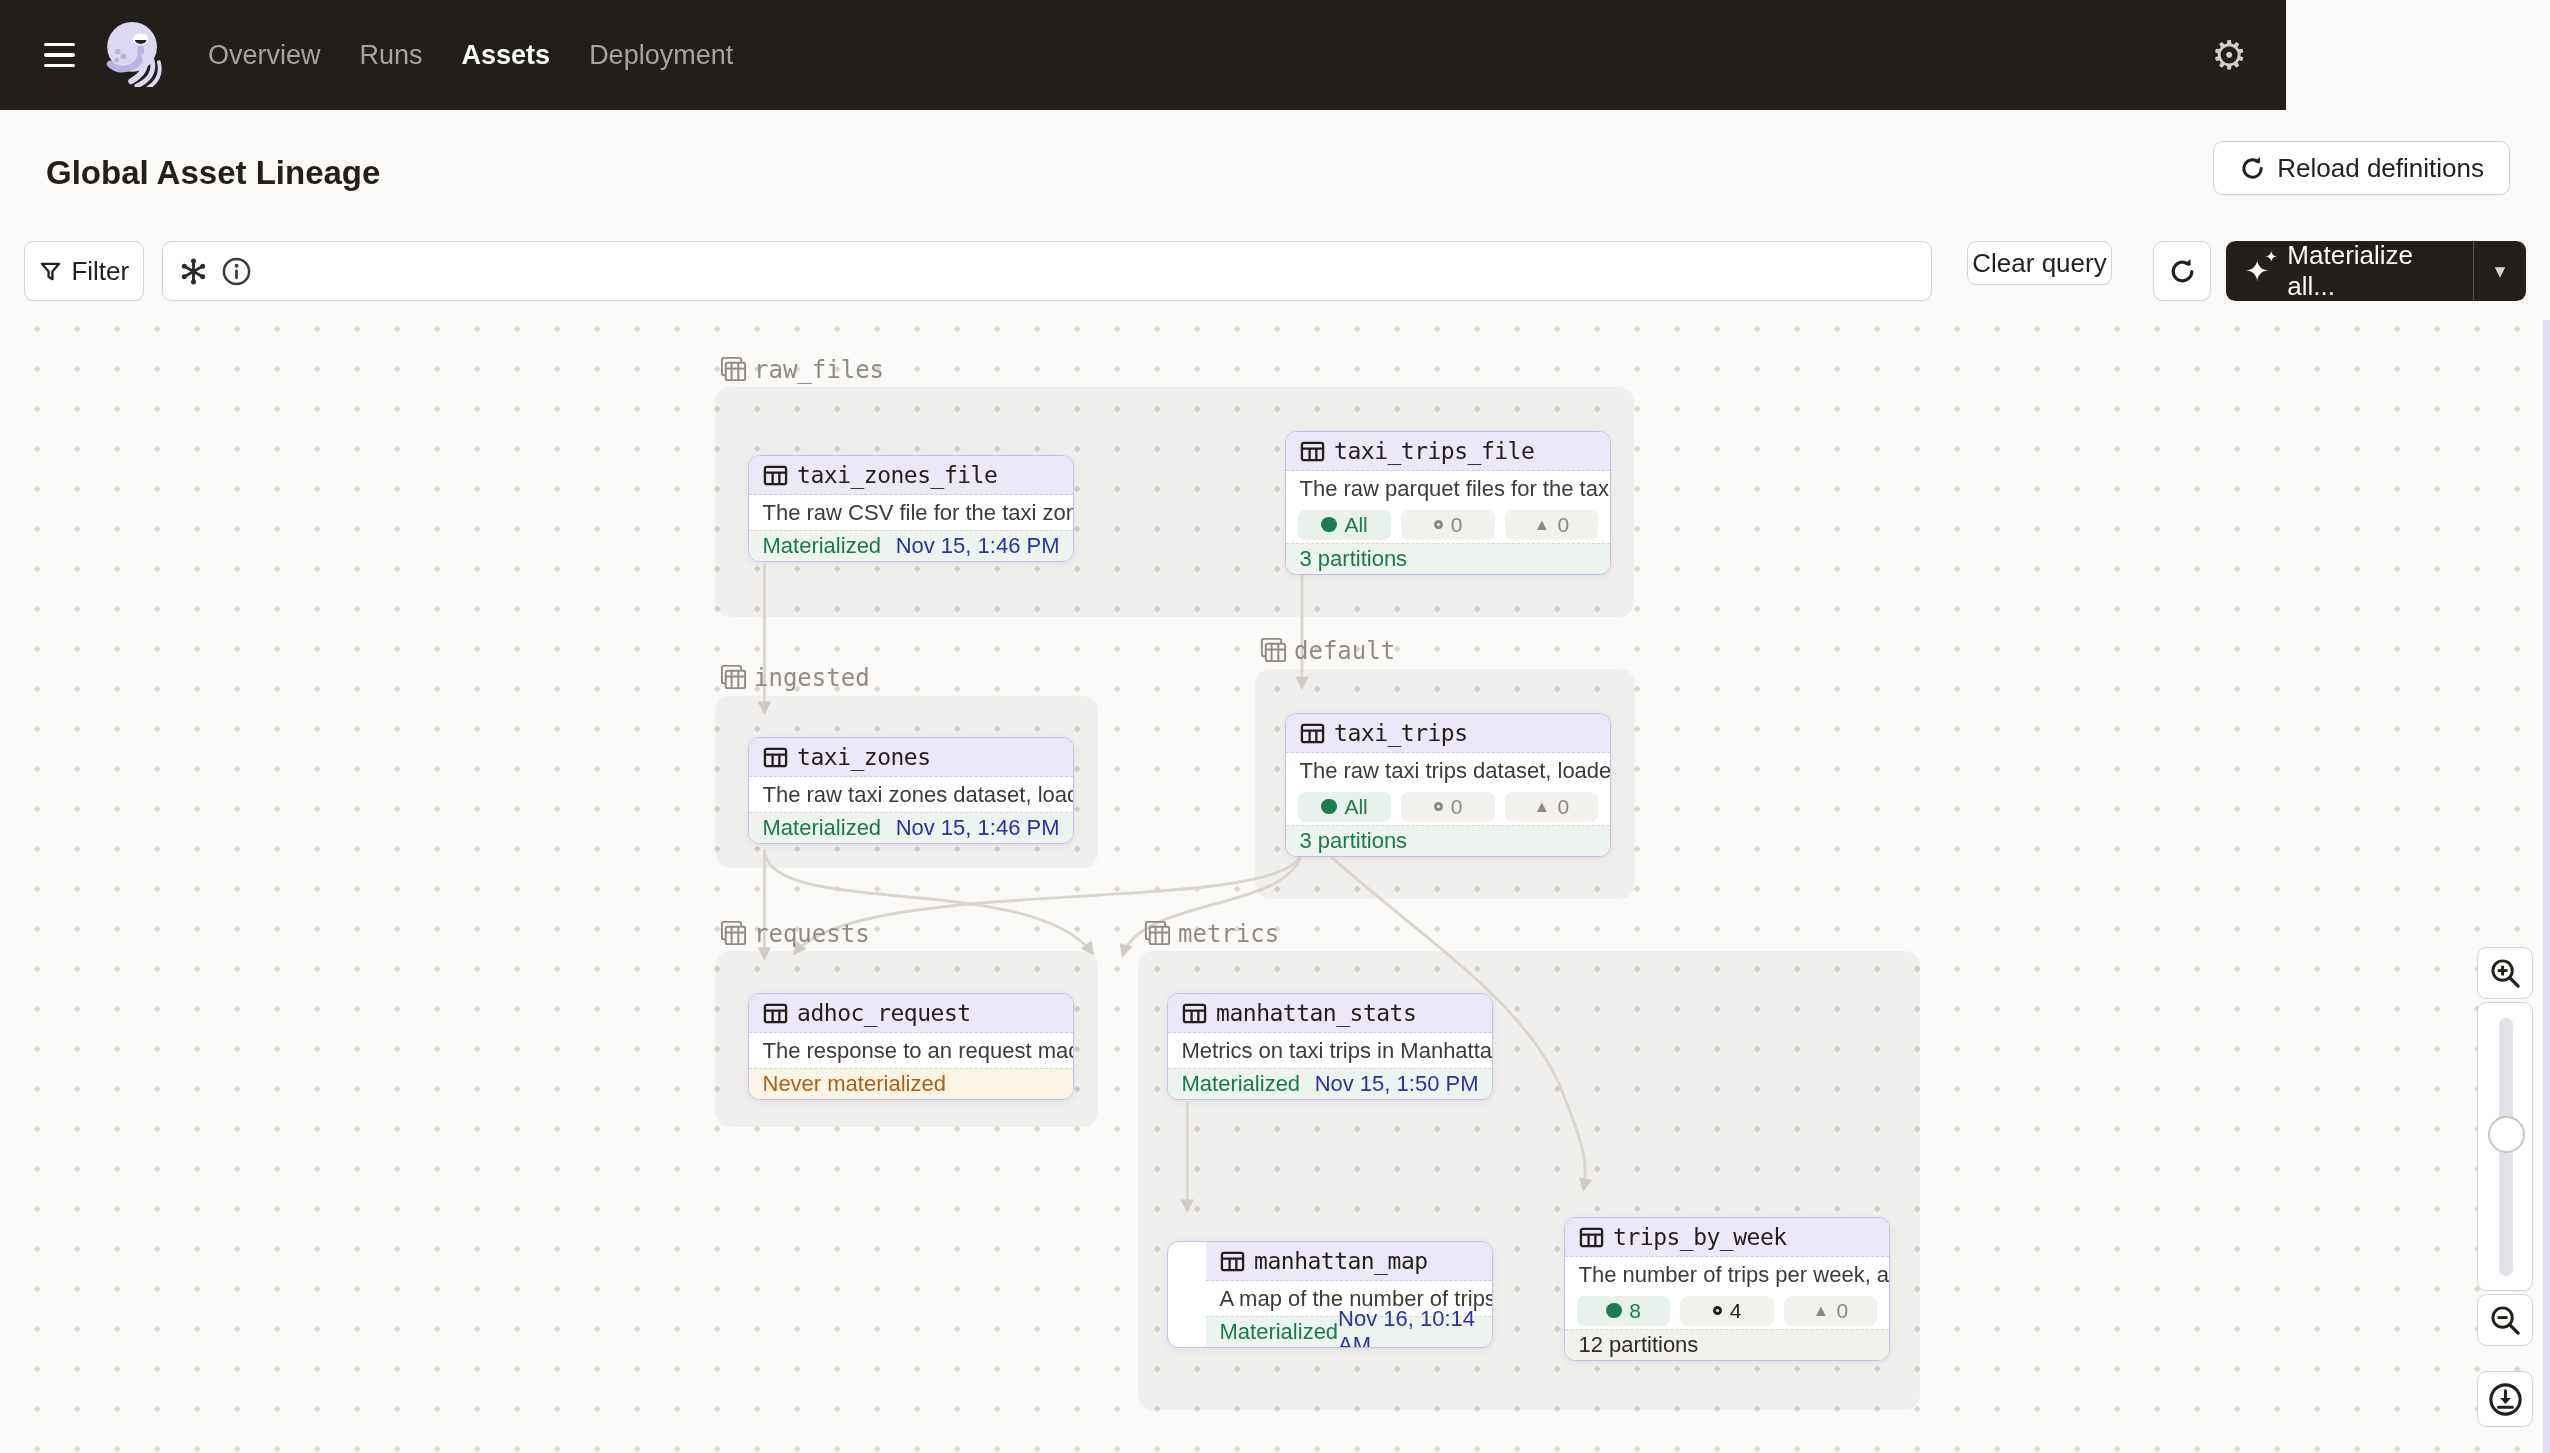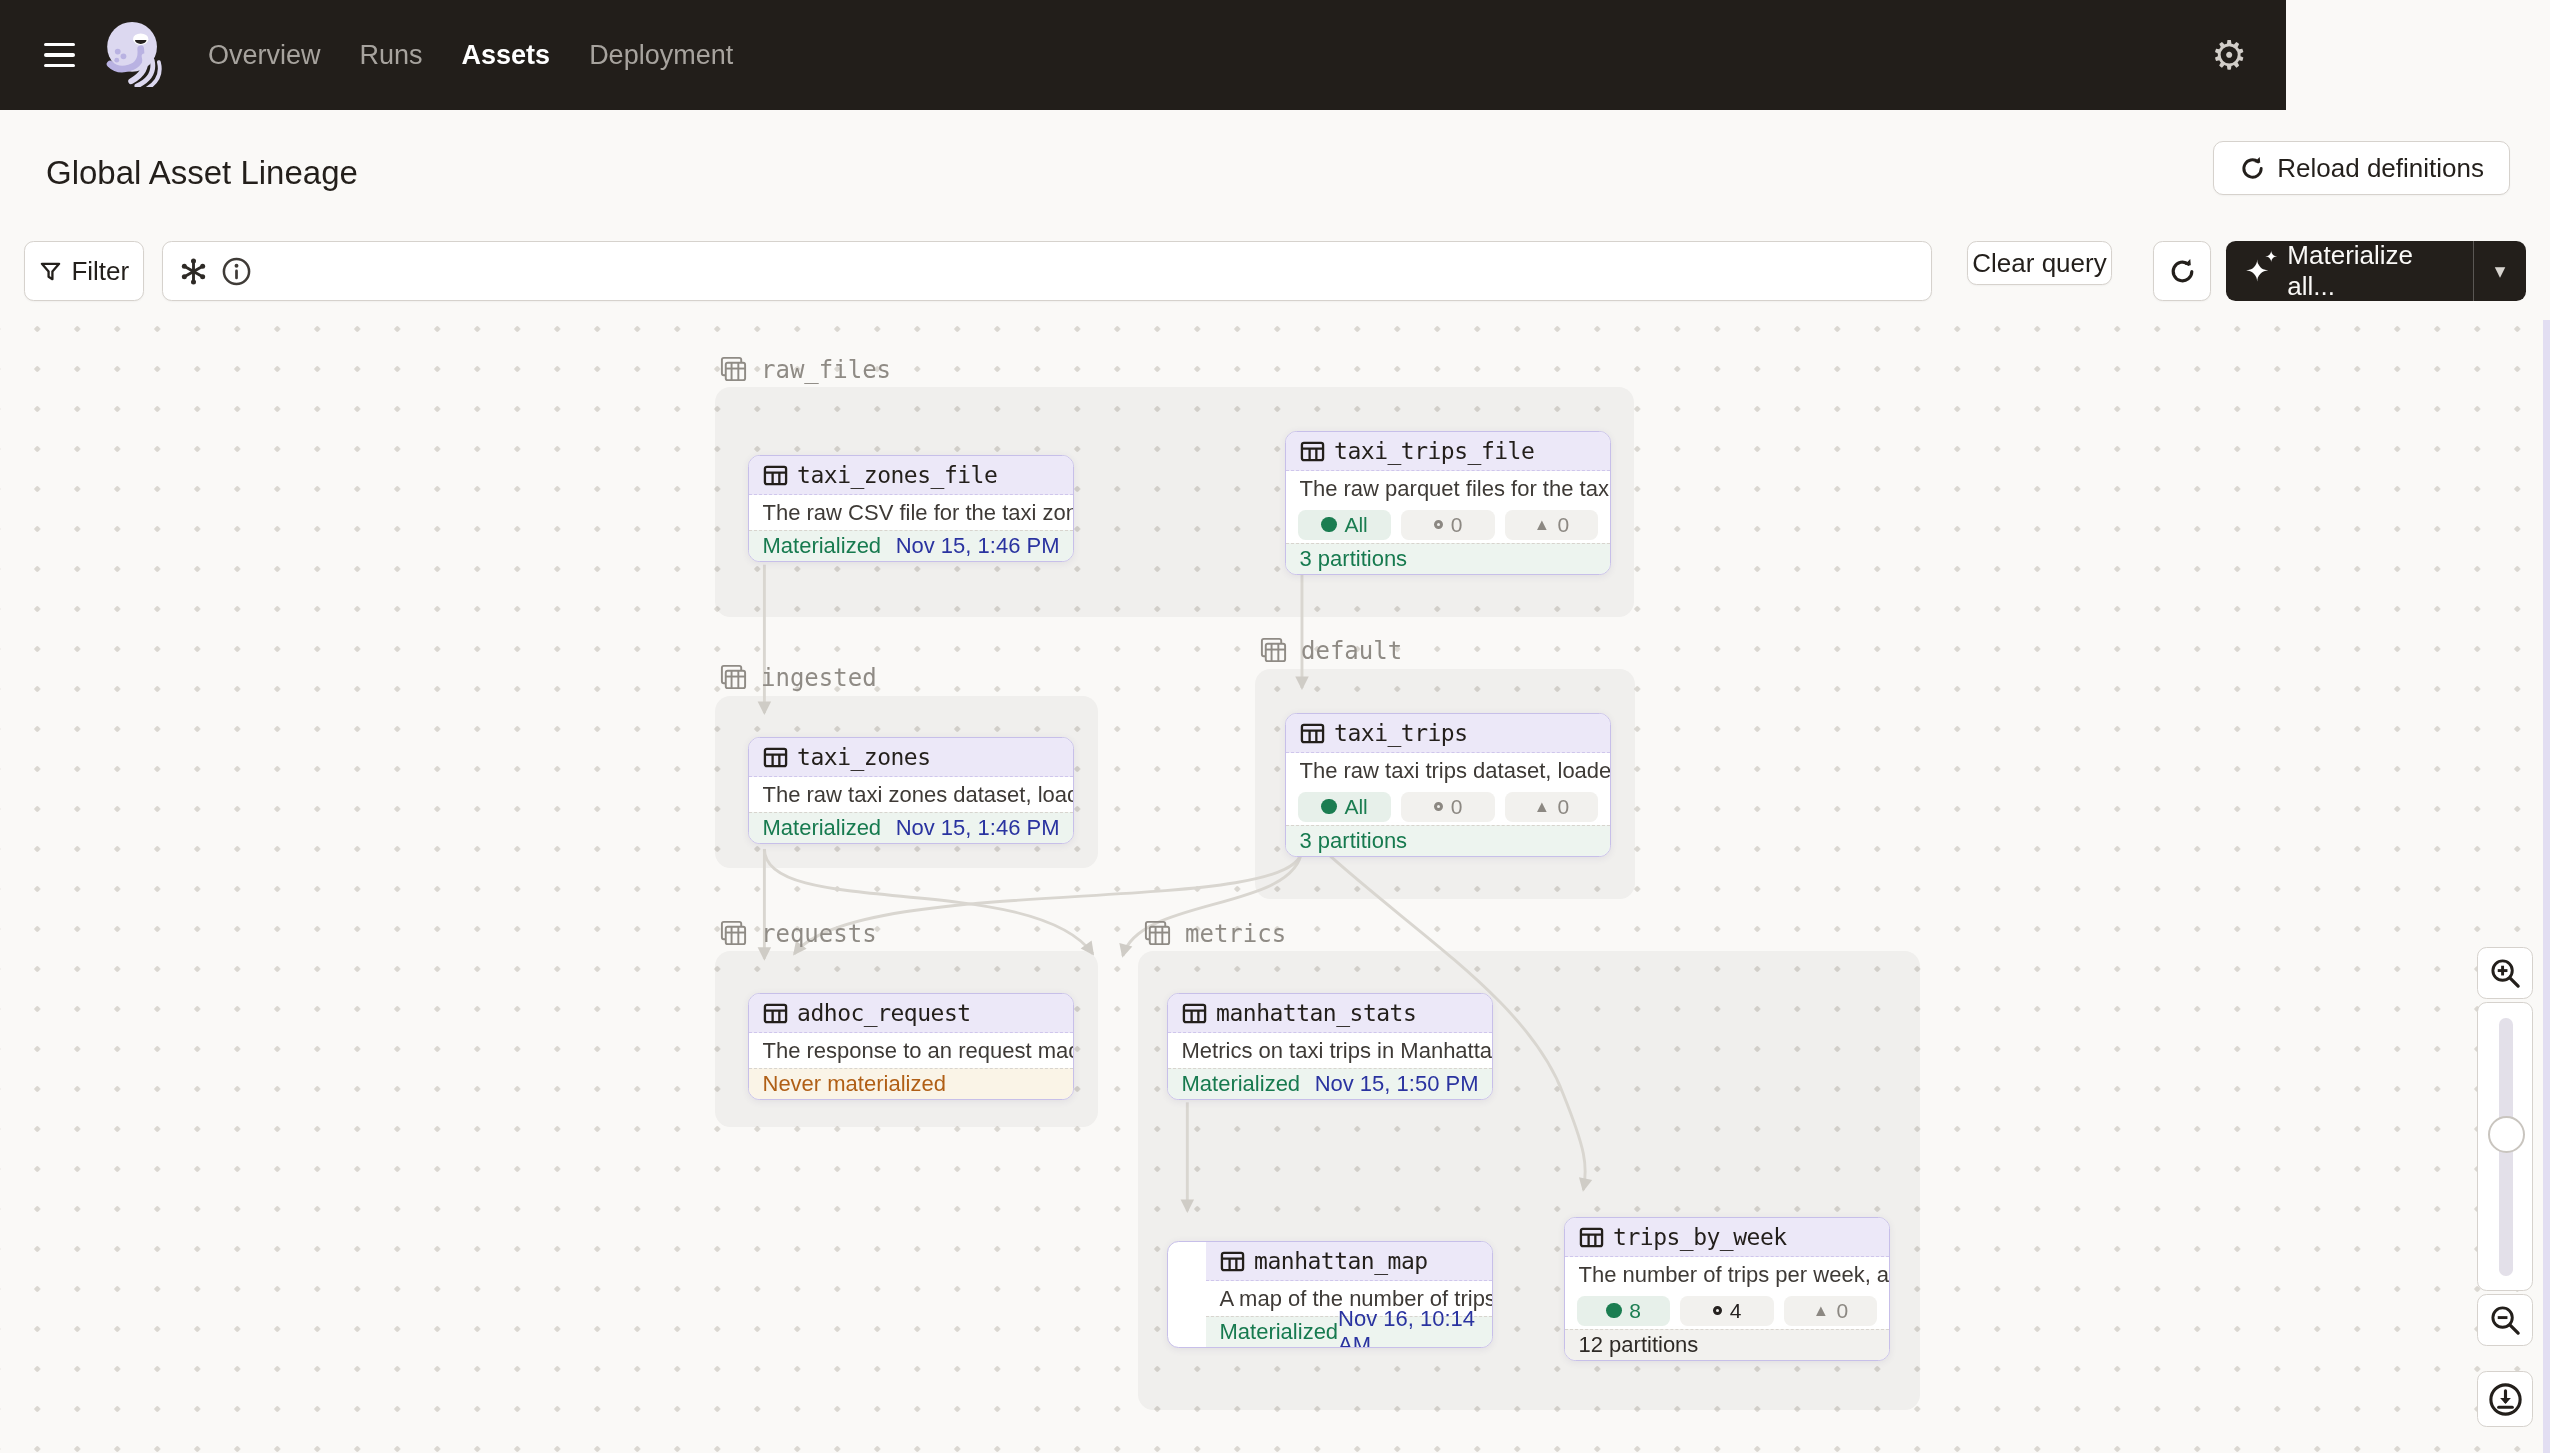--- a/index.html
+++ b/index.html
@@ -23,21 +23,21 @@
                 display:flex; align-items:center; justify-content:center; }
   .searchpill input { flex:1; background:transparent; border:none; outline:none; color:#E8E5E1;
                       font-size:27px; margin-left:11.6px; width:135px; }
   .searchpill input::placeholder { color:#B3AFAA; }
   .slash-badge { width:37px; height:39px; background:#4E4943; border-radius:7.7px; color:#CFCBC5;
                  font-size:25px; display:flex; align-items:center; justify-content:center; }
   .gear { font-size:40px; color:#D2CEC9; margin:0 39px 0 35px; cursor:pointer; line-height:1; }
 
   
   .pageheader { position:absolute; left:0; top:110px; width:2550px; height:114px; }
-  .pagetitle { position:absolute; left:46px; top:44px; font-size:33px; font-weight:normal; color:#231F1B; }
+  .pagetitle { position:absolute; left:46px; top:44px; font-size:33px; font-weight:bold; color:#231F1B; }
   .btn { background:#FFFFFF; border:1px solid #D6D2CD; border-radius:9.6px; color:#231F1B;
          font-size:26px; display:flex; align-items:center; justify-content:center; cursor:pointer;
          box-shadow:0 1px 1.9px rgba(0,0,0,0.04); }
   .reload-btn { position:absolute; right:40px; top:31px; height:54px; padding:0 25px; gap:11.6px;border-radius:10px; }
 
   
   .toolbar { position:absolute; left:0; top:224px; width:2550px; height:96px; }
   .filter-btn { position:absolute; left:24px; top:17.3px; height:60px; width:120px; gap:9.6px; }
   .query-wrap { position:absolute; left:162px; top:17.3px; width:1770px; height:60px; background:#fff;
                 border:1px solid #D6D2CD; border-radius:9.6px; display:flex; align-items:center;
@@ -55,21 +55,21 @@
   .sparkle .s1 { position:absolute; left:0; top:3.9px; font-size:29px; color:#fff; line-height:1; }
   .sparkle .s2 { position:absolute; right:-1.9px; top:-3.9px; font-size:15.4px; color:#fff; line-height:1; }
   .mat-divider { width:1px; height:60px; background:rgba(255,255,255,0.25); }
   .mat-caret { width:52px; text-align:center; font-size:21px; color:#D8D5D0; }
 
   
   .canvas { position:absolute; left:0; top:320px; width:2550px; height:1133px;
             background-image:radial-gradient(circle, #DAD7D1 2.5px, transparent 2.9px);
             background-size:40px 40px; background-position:17.3px 29px; }
   .group { position:absolute; background:rgba(34,30,26,0.045); border-radius:15.4px; }
-  .group-label { position:absolute; display:flex; align-items:center; gap:13px; color:#8F8B85;
+  .group-label { position:absolute; display:flex; align-items:center; gap:6px; color:#8F8B85;
                  font-size:24px; font-family:"DejaVu Sans Mono", monospace; }
   svg.edges { position:absolute; left:0; top:0; width:2550px; height:1133px; pointer-events:none; }
 
   .node { position:absolute; width:326px; background:#FFFFFF; border:1.9px solid #C7BFE9; border-radius:11.6px;
           box-shadow:0 1.9px 7.7px rgba(60,50,120,0.08); cursor:pointer; overflow:hidden; }
   .node-header { height:39px; background:#ECE8F8; border-bottom:1px dashed #CFC6EC;
                  display:flex; align-items:center; gap:9.6px; padding:0 13.5px; }
   .node-name { font-family:"DejaVu Sans Mono", monospace; font-size:23px; font-weight:normal; color:#231F1B; letter-spacing:-0.5px; }
   .node-desc { height:35px; display:flex; align-items:center; padding:0 13.5px; font-size:22px; color:#3E3A36; white-space:nowrap; overflow:hidden; }
   .pill-row { height:37px; display:flex; align-items:center; gap:9.6px; padding:0 11.6px; }

